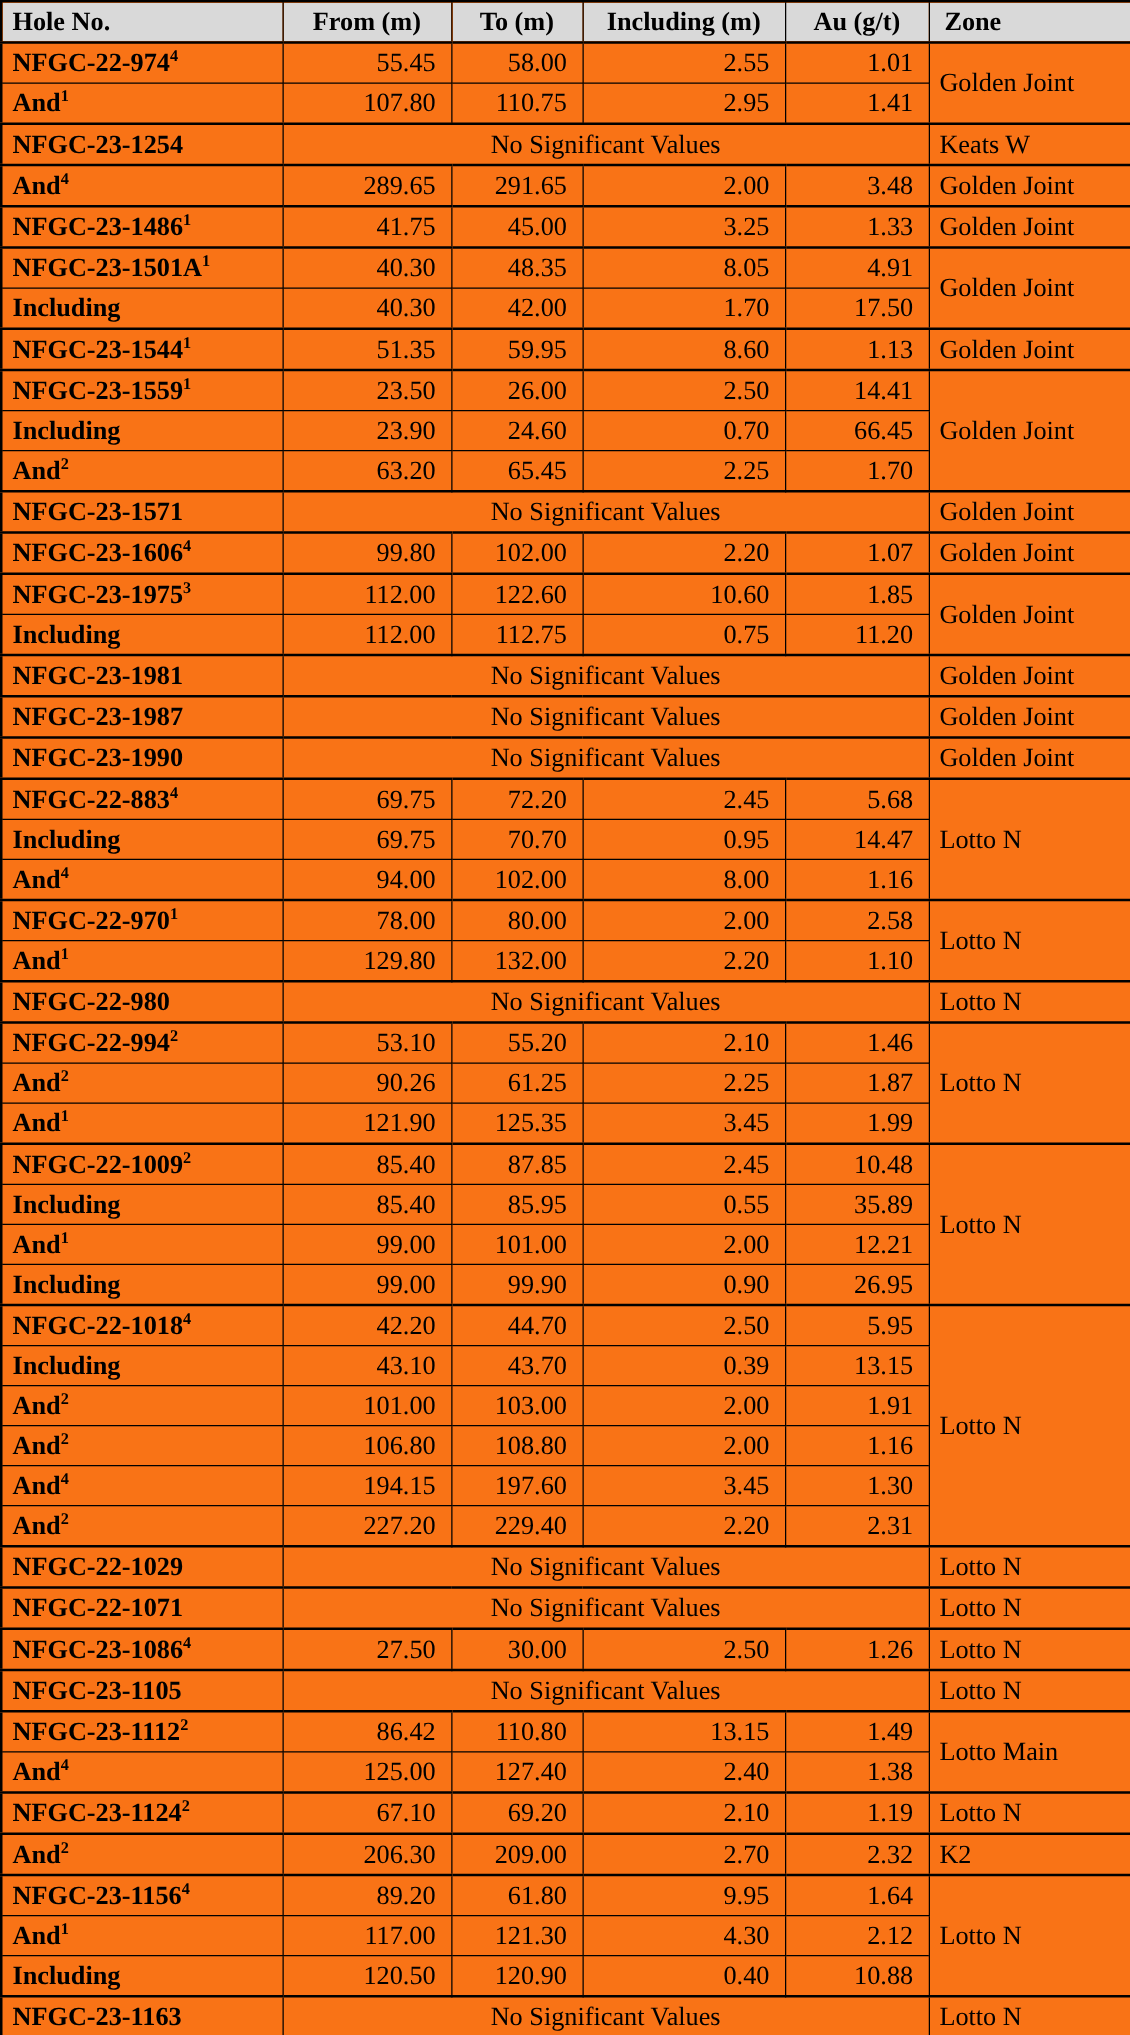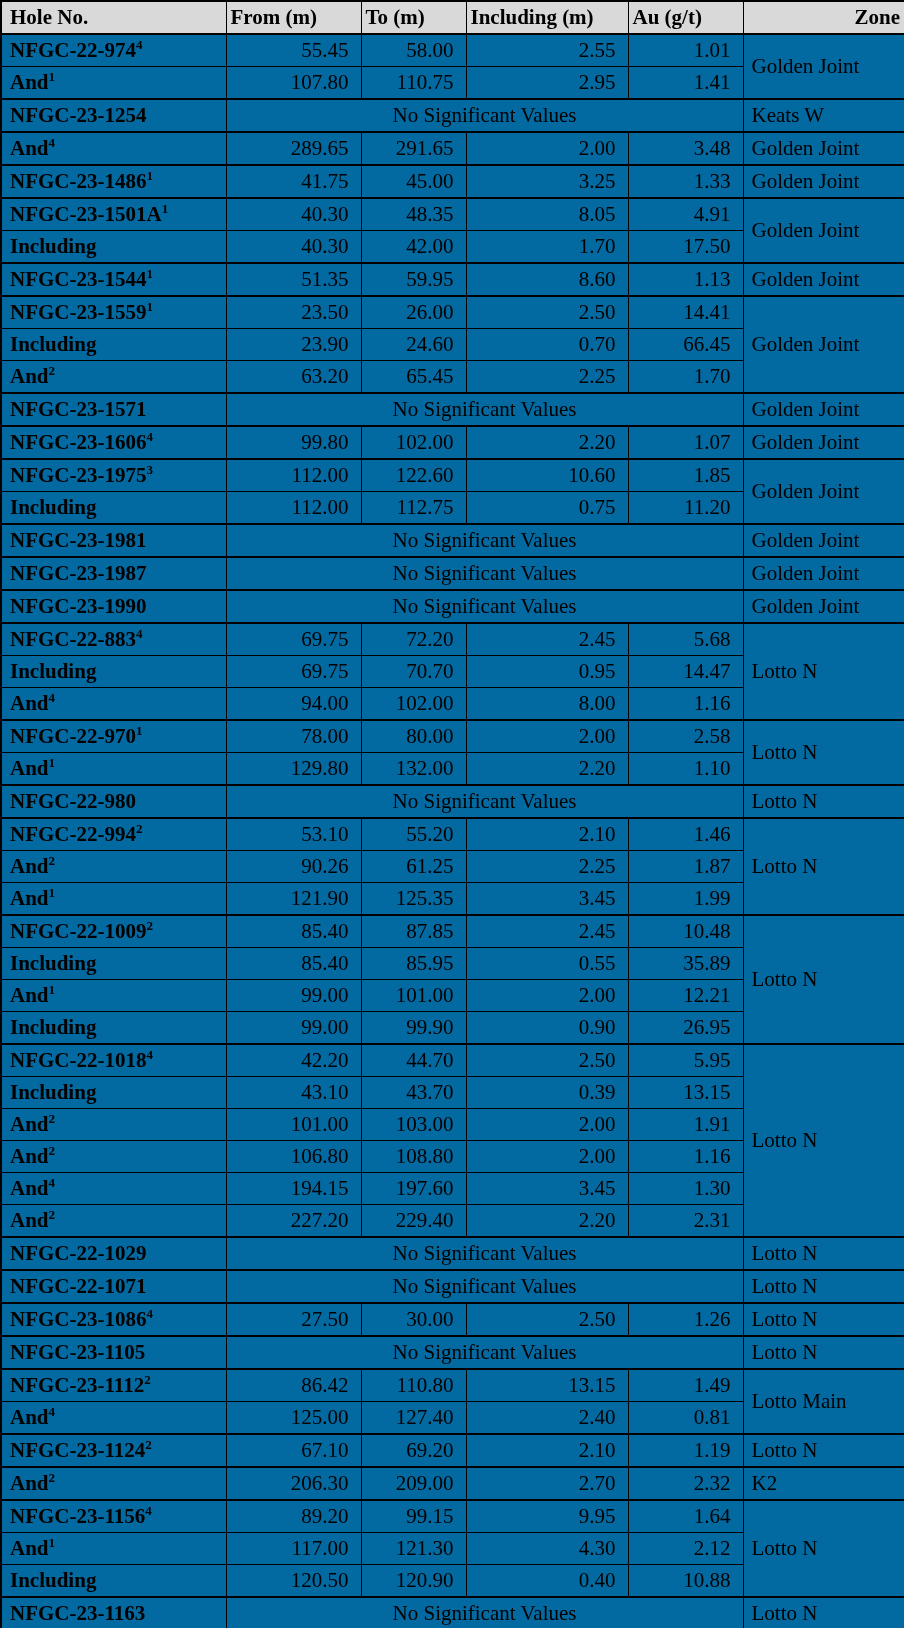--- a/index.html
+++ b/index.html
@@ -5,21 +5,21 @@
   html, body {
     margin: 0;
     padding: 0;
     background: #ffffff;
     font-family: "Liberation Serif", serif;
     color: #000;
   }
   .page {
     width: 904px;
     height: 1628px;
-    background: #0369a1;
+    background: #f97316;
     overflow: hidden;
   }
   table.assay {
     width: 904px;
     border-collapse: collapse;
     table-layout: fixed;
     border: 2px solid #000;
     font-size: 21px;
   }
   table.assay col.c-hole     { width: 225px; }
@@ -32,25 +32,25 @@
   table.assay th, table.assay td {
     border: 1px solid #000;
     height: 31px;
     padding: 0 4px;
     overflow: hidden;
     white-space: nowrap;
   }
   table.assay thead th {
     background: #d9d9d9;
     font-weight: bold;
-    text-align: left;
+    text-align: center;
     border-bottom: 2px solid #000;
   }
   table.assay thead th.h-left { text-align: left; padding-left: 8px; }
-  table.assay thead th.h-zone { text-align: right; padding-left: 24px; }
+  table.assay thead th.h-zone { text-align: left; padding-left: 12px; }
 
   table.assay td.hole {
     font-weight: bold;
     text-align: left;
     padding-left: 8px;
   }
   table.assay td.num {
     text-align: right;
     padding-right: 12px;
     font-weight: normal;
@@ -386,42 +386,42 @@
           <td class="num">110.80</td>
           <td class="num">13.15</td>
           <td class="num">1.49</td>
           <td class="zone" rowspan="2">Lotto Main</td>
         </tr>
         <tr>
           <td class="hole">And<sup>4</sup></td>
           <td class="num">125.00</td>
           <td class="num">127.40</td>
           <td class="num">2.40</td>
-          <td class="num">0.81</td>
+          <td class="num">1.38</td>
         </tr>
         <tr class="group-start">
           <td class="hole">NFGC-23-1124<sup>2</sup></td>
           <td class="num">67.10</td>
           <td class="num">69.20</td>
           <td class="num">2.10</td>
           <td class="num">1.19</td>
           <td class="zone" rowspan="1">Lotto N</td>
         </tr>
         <tr class="group-start">
           <td class="hole">And<sup>2</sup></td>
           <td class="num">206.30</td>
           <td class="num">209.00</td>
           <td class="num">2.70</td>
           <td class="num">2.32</td>
           <td class="zone" rowspan="1">K2</td>
         </tr>
         <tr class="group-start">
           <td class="hole">NFGC-23-1156<sup>4</sup></td>
           <td class="num">89.20</td>
-          <td class="num">99.15</td>
+          <td class="num">61.80</td>
           <td class="num">9.95</td>
           <td class="num">1.64</td>
           <td class="zone" rowspan="3">Lotto N</td>
         </tr>
         <tr>
           <td class="hole">And<sup>1</sup></td>
           <td class="num">117.00</td>
           <td class="num">121.30</td>
           <td class="num">4.30</td>
           <td class="num">2.12</td>

